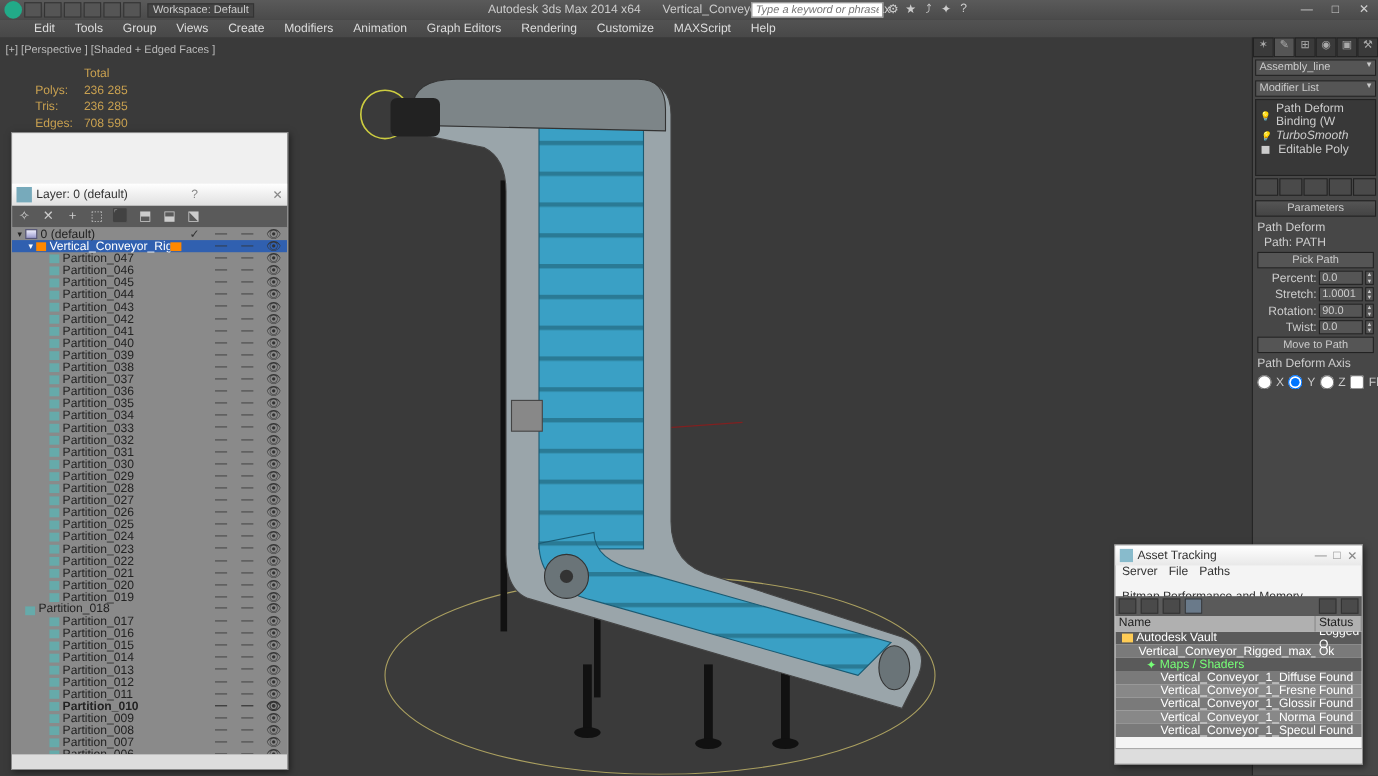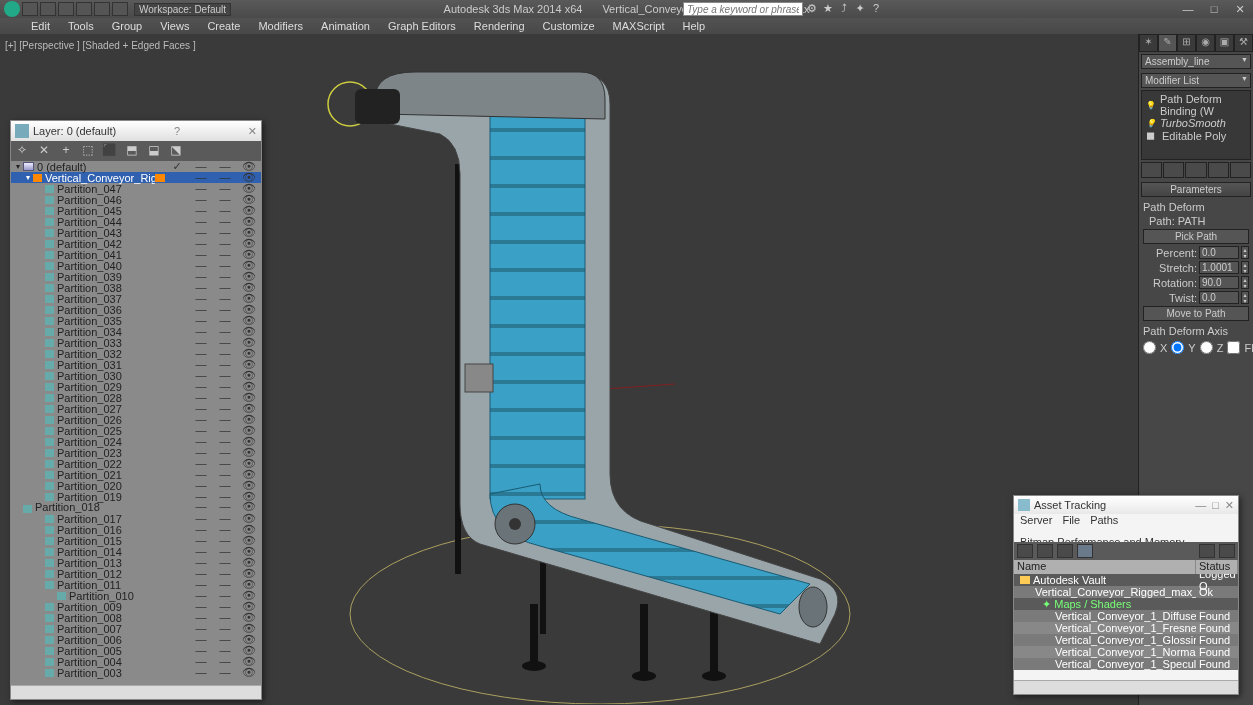--- a/index.html
+++ b/index.html
@@ -46,21 +46,21 @@
 .cmdpanel .rollout-body { margin: 0 4px; font-size: 10px; }
 .cmdpanel .rollout-body .row { display: flex; align-items: flex-end; justify-content: flex-end; margin: 2px 0; gap: 2px; }
 .cmdpanel .rollout-body .lbl { flex: 1; text-align: right; }
 .cmdpanel .rollout-body input[type=text] { width: 40px; height: 13px; background: #555; border: 1px solid #222; color: #ccc; font-size: 10px; padding: 0 2px; }
 .cmdpanel .rollout-body .spin { width: 8px; height: 13px; background: #555; border: 1px solid #222; font-size: 6px; line-height: 6px; text-align:center; }
 .cmdpanel .widebtn { width: 100%; background: #555; border: 1px solid #222; padding: 1px; margin: 2px 0; text-align: center; font-size: 10px; }
 .cmdpanel .radio-row { display: flex; gap: 4px; align-items: center; font-size: 10px; margin: 2px 4px; }
 
 
 .layerpanel { position: absolute; top: 120px; left: 10px; width: 252px; height: 580px; background: #f0f0f0; border: 1px solid #888; box-shadow: 2px 2px 6px rgba(0,0,0,.5); display: flex; flex-direction: column; }
-.layerpanel .lp-title { height: 20px; background: linear-gradient(#fff,#e0e0e0); display: flex; align-items: center; padding: 0 4px; font-size: 11px; color: #333; }
+.layerpanel .lp-title { height: 20px; background: linear-gradient(#fff,#e0e0e0); display: flex; align-items: center; padding: 0 4px; font-size: 11px; color: #333; margin-top: 46px; }
 .layerpanel .lp-title .lp-icon { width: 14px; height: 14px; background: #7ab; margin-right: 4px; }
 .layerpanel .lp-title .lp-close { margin-left: auto; color: #888; }
 .layerpanel .lp-toolbar { height: 20px; background: #5a5a5a; display: flex; align-items: center; padding: 0 3px; gap: 6px; }
 .layerpanel .lp-toolbar .t { width: 16px; height: 16px; color: #ccc; text-align: center; font-size: 12px; }
 .layerpanel .lp-header { height: 15px; background: #e8e8e8; display: flex; font-size: 10px; color: #222; border-bottom: 1px solid #bbb; }
 .layerpanel .lp-header div { border-right: 1px solid #bbb; padding: 0 3px; }
 .layerpanel .lp-body { flex: 1; overflow-y: auto; background: #8a8a8a; font-size: 10px; }
 .layerpanel .lp-row { display: flex; align-items: center; height: 11px; padding-left: 2px; color: #222; }
 .layerpanel .lp-row.sel { background: #3060b0; color: #fff; }
 .layerpanel .lp-row .twist { width: 10px; text-align: center; font-size: 8px; }
@@ -140,20 +140,46 @@
     <div class="mi">Animation</div>
     <div class="mi">Graph Editors</div>
     <div class="mi">Rendering</div>
     <div class="mi">Customize</div>
     <div class="mi">MAXScript</div>
     <div class="mi">Help</div>
   </div>
 
 <div class="viewport">
   <div class="viewport-label">[+] [Perspective ] [Shaded + Edged Faces ]</div>
+  <div class="stats">
+    <table>
+      <tbody>
+          <tr>
+            <td></td>
+            <td>Total</td>
+          </tr>
+      <tr>
+            <td>Polys:</td>
+            <td>236 285</td>
+          </tr>
+      <tr>
+            <td>Tris:</td>
+            <td>236 285</td>
+          </tr>
+      <tr>
+            <td>Edges:</td>
+            <td>708 590</td>
+          </tr>
+      <tr>
+            <td>Verts:</td>
+            <td>121 807</td>
+          </tr>
+    </tbody>
+      </table>
+  </div>
 
   <svg class="model" width="600" height="660">
     <defs>
       <pattern id="belt" width="10" height="28" patternUnits="userSpaceOnUse">
         <rect width="10" height="28" fill="#3aa0c5"></rect>
         <rect width="10" height="4" fill="#2a7a95"></rect>
       </pattern>
     </defs>
 
     <ellipse cx="320" cy="570" rx="250" ry="90" fill="none" stroke="#aba060" stroke-width="1"></ellipse>
@@ -706,21 +732,21 @@
           <span class="twist"></span>
           <span class="cube"></span>
           <span class="name">Partition_011</span>
           <span class="cols">
             <span></span>
             <span>—</span>
             <span>—</span>
             <span>👁</span>
           </span>
         </div>
-        <div class="lp-row" style="padding-left: 36px;">
+        <div class="lp-row" style="padding-left: 24px; font-weight: bold;">
           <span class="twist"></span>
           <span class="cube"></span>
           <span class="name">Partition_010</span>
           <span class="cols">
             <span></span>
             <span>—</span>
             <span>—</span>
             <span>👁</span>
           </span>
         </div>

